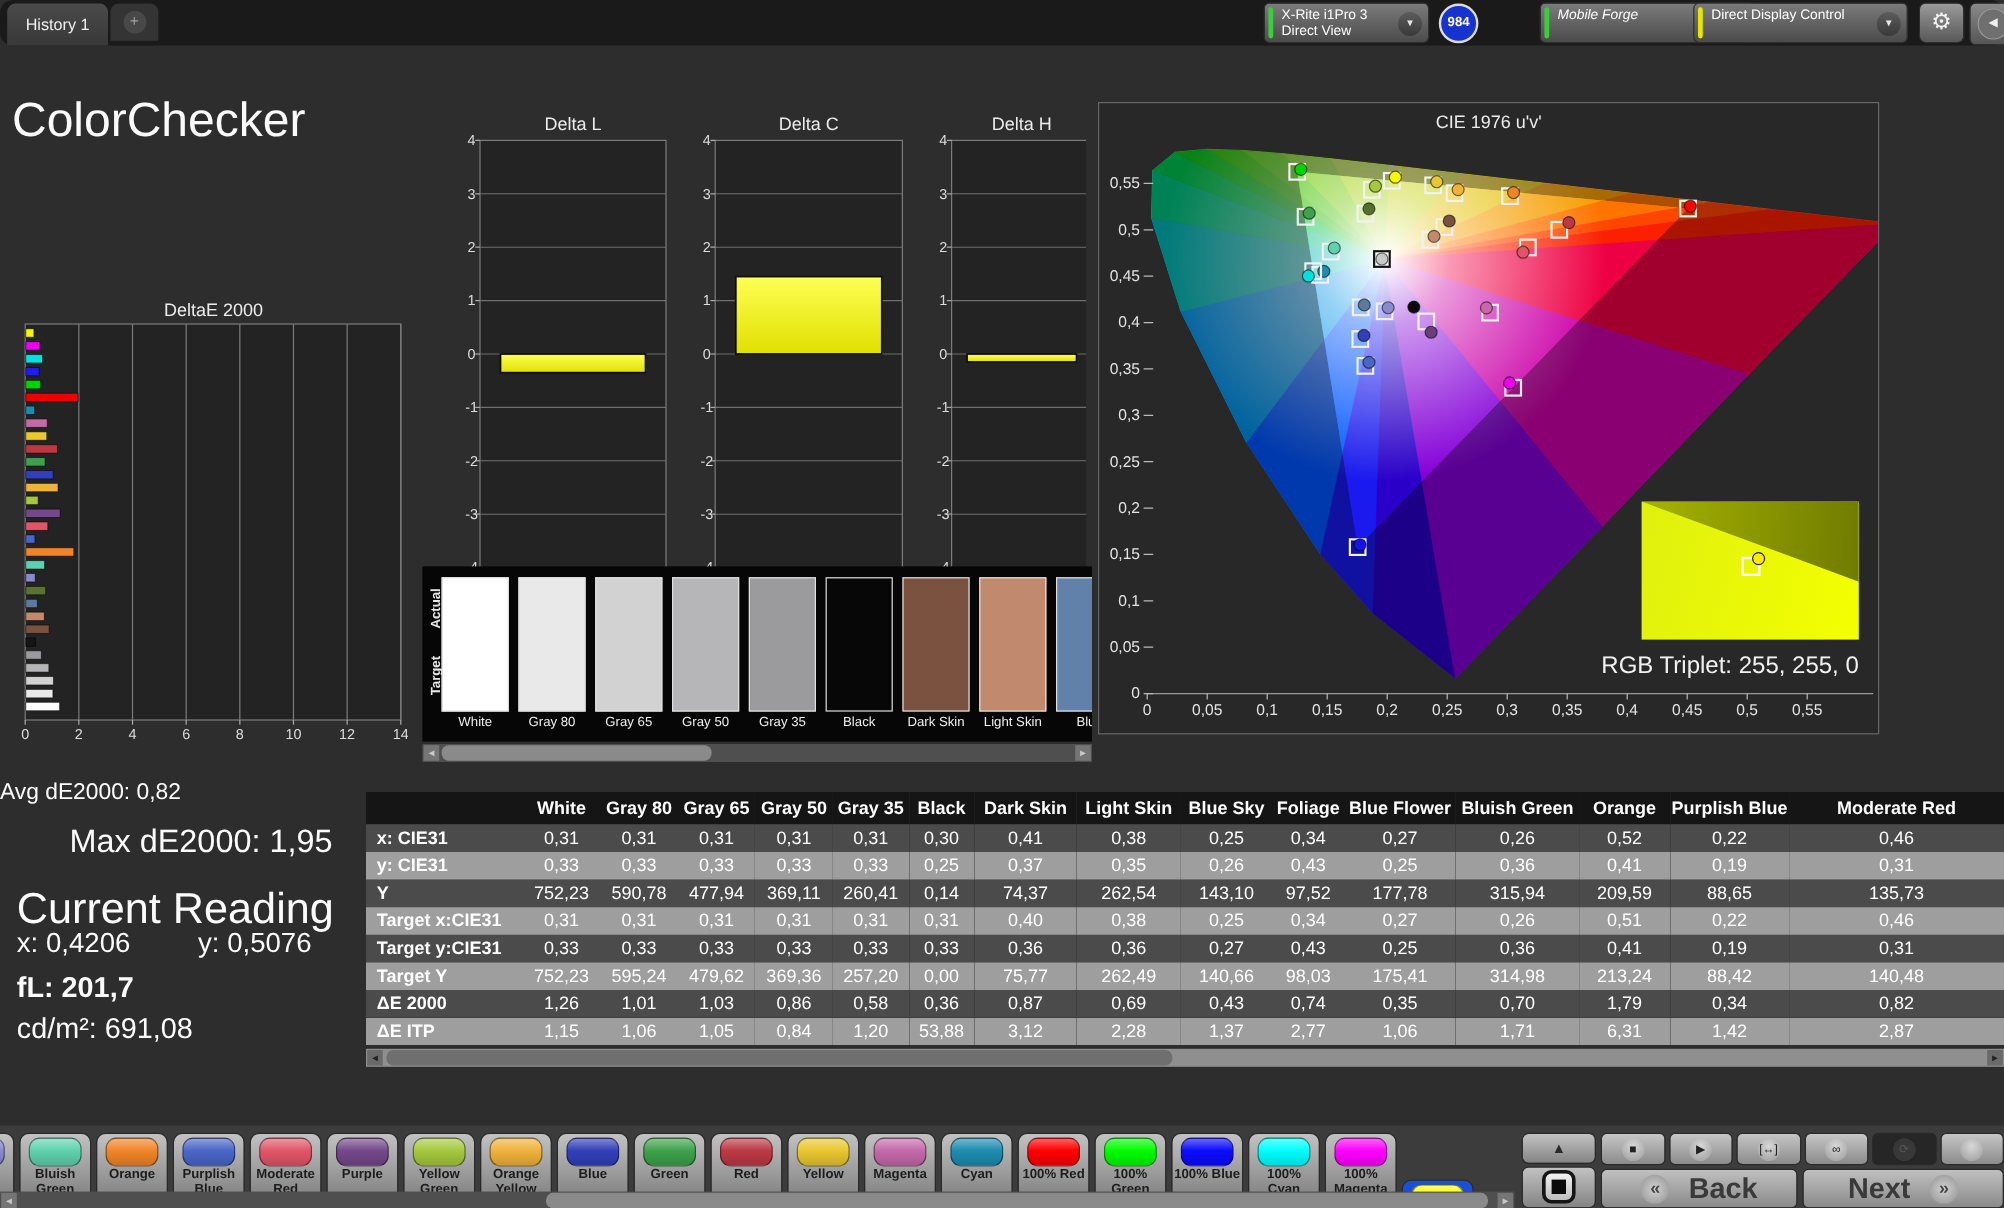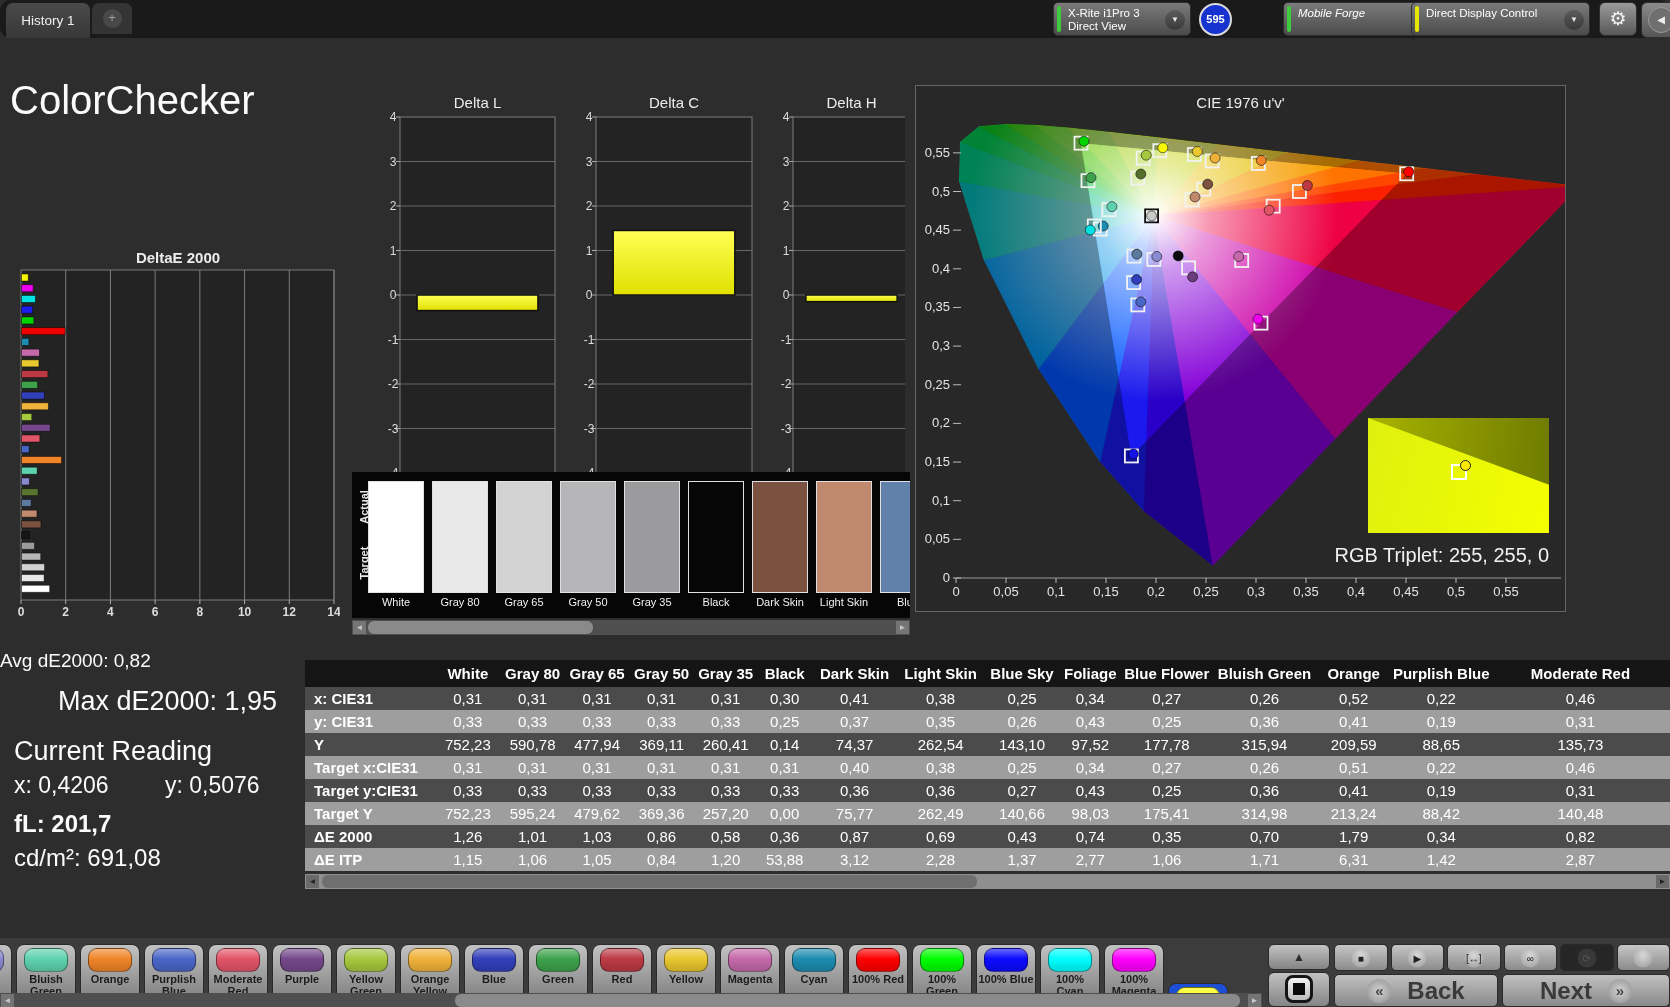--- a/index.html
+++ b/index.html
@@ -35,21 +35,21 @@
   #gear-btn{position:absolute;left:1599px;top:2px;width:38px;height:34px;border-radius:6px;
       background:linear-gradient(#9a9a9a,#585858);border:1px solid #2e2e2e;box-sizing:border-box;
       color:#f2f2f2;font-size:19px;text-align:center;line-height:32px;}
   #collapse-btn{position:absolute;left:1641px;top:2px;width:44px;height:34px;border-radius:6px;
       background:linear-gradient(#8a8a8a,#555);border:1px solid #2e2e2e;}
   #collapse-btn .cc{display:block;width:24px;height:24px;margin:4px 0 0 6px;border-radius:50%;background:#6f6f6f;
       border:1px solid #999;color:#eee;font-size:10px;text-align:center;line-height:24px;}
 
   .page-title{position:absolute;left:10px;top:78px;font-size:40px;color:#fafafa;}
 
-  .de-panel{position:absolute;left:8px;top:248px;font-weight:bold;}
+  .de-panel{position:absolute;left:8px;top:248px;}
 
   #delta-svg{position:absolute;left:345px;top:92px;}
 
   
   .swatch-strip{position:absolute;left:352px;top:472px;width:558px;height:146px;background:#060606;overflow:hidden;}
   .vlabel{position:absolute;width:70px;text-align:center;font-size:11px;font-weight:bold;color:#e8e8e8;
       transform:rotate(-90deg);}
   #vl-actual{left:-23px;top:29px;}
   #vl-target{left:-23px;top:85px;}
   .sw-row{position:absolute;left:16px;top:9px;display:flex;gap:8px;}
@@ -64,21 +64,21 @@
   #swatch-scroll{left:352px;top:620px;width:558px;}
   #table-scroll{left:305px;top:874px;width:1365px;background:#8f8f8f;}
   #table-scroll .hs-arrow{background:#6a6a6a;color:#222;}
   #table-scroll .hs-thumb{background:#6f6f6f;}
   #toolbar-scroll{left:0;top:993px;width:1262px;}
 
   
   .stat{position:absolute;color:#fbfbfb;white-space:nowrap;}
   #st-avg{left:0;top:650px;width:335px;font-size:19px;}
   #st-max{left:0;top:686px;width:335px;text-align:center;font-size:27px;}
-  #st-cr{left:14px;top:736px;font-size:27px;}
+  #st-cr{left:14px;top:736px;font-size:36px;}
   #st-x{left:14px;top:772px;font-size:23px;}
   #st-y{left:165px;top:772px;font-size:23px;}
   #st-fl{left:14px;top:810px;font-size:24px;font-weight:bold;}
   #st-cd{left:14px;top:844px;font-size:24px;}
 
   
   .cie-panel{position:absolute;left:915px;top:85px;width:651px;height:527px;background:#282828;
       border:1px solid #666;box-sizing:border-box;}
   .cie-title{position:absolute;top:8px;width:100%;text-align:center;font-size:15px;color:#ececec;}
   #cie-svg{position:absolute;left:0;top:0;}
@@ -144,21 +144,21 @@
     <div class="tab">History 1</div>
     <div class="addtab">
       <span class="pc">+</span>
     </div>
     <div class="dd" id="dd-meter">
       <span class="acc acc-green"></span>
       <span class="t1">X-Rite i1Pro 3</span>
       <span class="t2">Direct View</span>
       <span class="chev">▼</span>
     </div>
-    <div id="badge">595</div>
+    <div id="badge">984</div>
     <div class="dd" id="dd-source">
       <span class="acc acc-green"></span>
       <span class="t1">Mobile Forge</span>
       <span class="chev">▼</span>
     </div>
     <div class="dd" id="dd-workflow">
       <span class="acc acc-yellow"></span>
       <span class="t1">Direct Display Control</span>
       <span class="chev">▼</span>
     </div>

